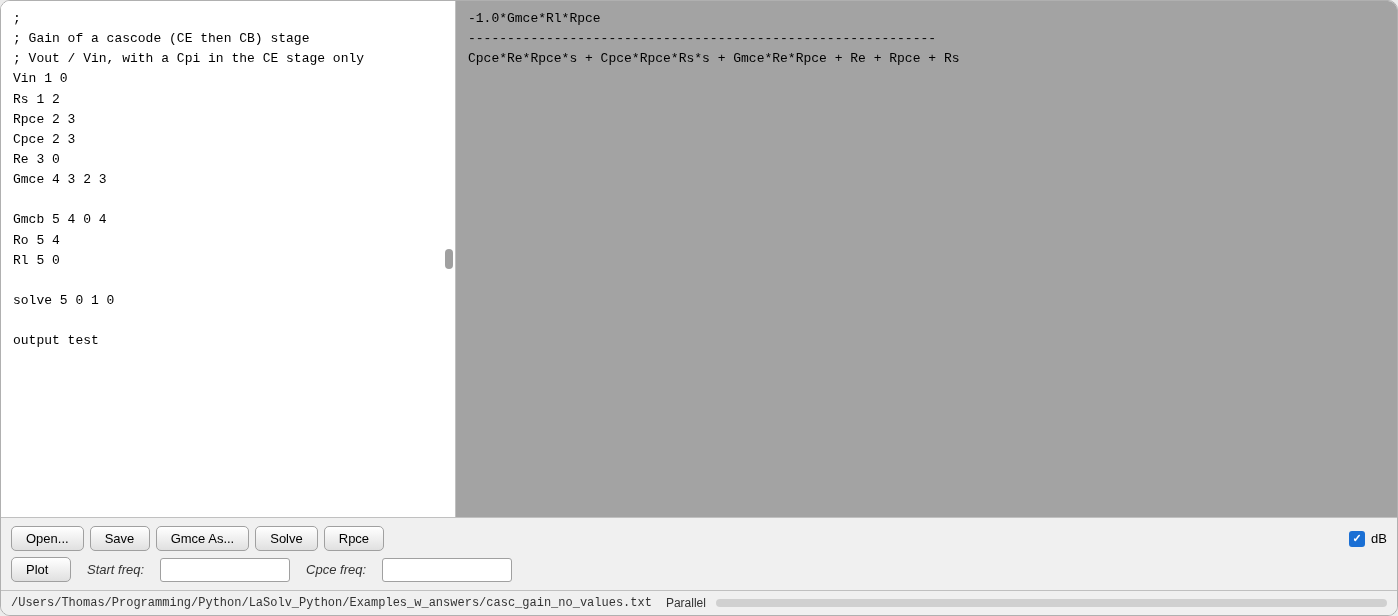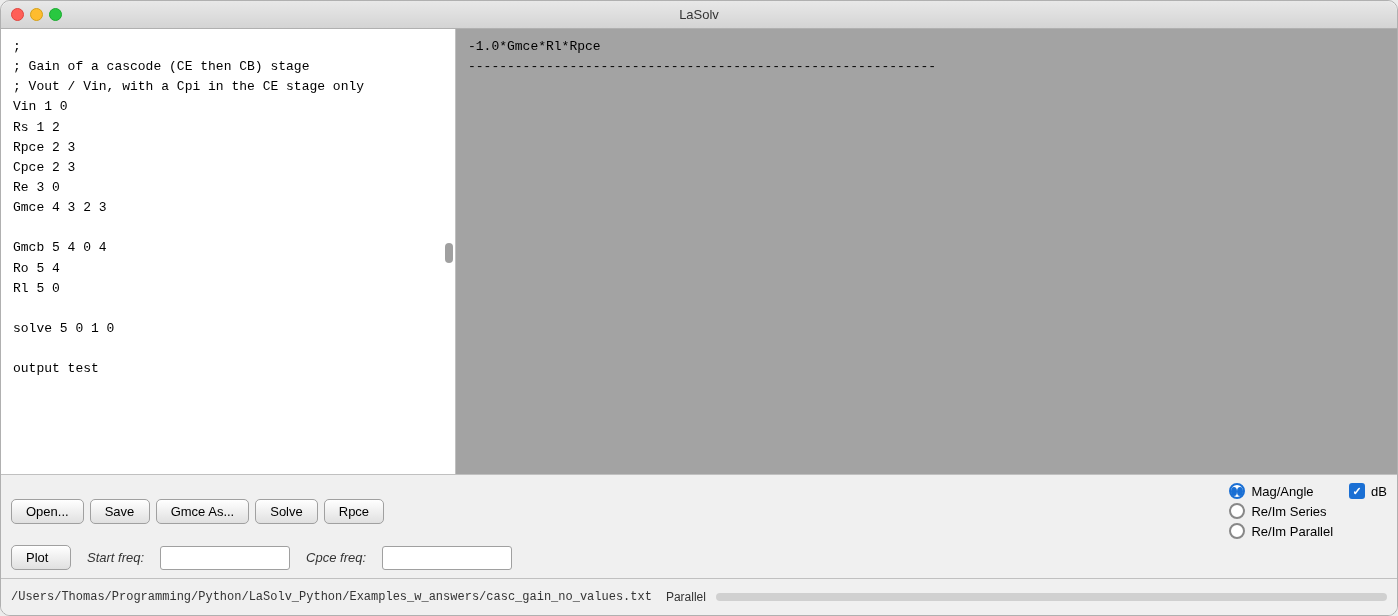--- a/index.html
+++ b/index.html
@@ -221,21 +221,21 @@
     .checkbox-check {
       color: white;
       font-size: 11px;
       font-weight: bold;
       line-height: 1;
     }
 
     .status-bar {
       background: #f0f0f0;
       border-top: 1px solid #c0c0c0;
-      padding: 11px 10px;
+      padding: 5px 10px;
       font-size: 12px;
       color: #333;
       font-family: "Courier New", Courier, monospace;
       display: flex;
       align-items: center;
       gap: 10px;
       flex-shrink: 0;
     }
 
     .progress-label {
@@ -279,28 +279,20 @@
       display: flex;
       align-items: flex-start;
       margin-left: auto;
     }
   </style>
 </head>
 <body>
 
 <div class="window">
 
-  <div class="title-bar">
-    <div class="traffic-lights">
-      <div class="traffic-light close"></div>
-      <div class="traffic-light minimize"></div>
-      <div class="traffic-light maximize"></div>
-    </div>
-    <span class="title-bar-text">LaSolv</span>
-  </div>
 
   <div class="main-content">
 
     <div class="editor-pane">
       <textarea class="editor-textarea" spellcheck="false" style="">;
 ; Gain of a cascode (CE then CB) stage
 ; Vout / Vin, with a Cpi in the CE stage only
 Vin 1 0
 Rs 1 2
 Rpce 2 3
@@ -314,50 +306,35 @@
 
 solve 5 0 1 0
 
 output test</textarea>
       <div class="scrollbar-handle"></div>
     </div>
 
     <div class="output-pane">
       <div class="output-line">-1.0*Gmce*Rl*Rpce</div>
       <div class="output-line">------------------------------------------------------------</div>
+      <div class="output-line">Cpce*Re*Rpce*s + Cpce*Rpce*Rs*s + Gmce*Re*Rpce + Re + Rpce + Rs</div>
     </div>
 
   </div>
 
   <div class="toolbar-wrapper">
 
     <div class="toolbar-row1">
       <button class="btn">Open...</button>
       <button class="btn">Save</button>
       <button class="btn">Gmce As...</button>
       <button class="btn">Solve</button>
       <button class="btn">Rpce</button>
 
       <div class="right-controls">
-        <div class="radio-checkbox-group">
-          <label class="radio-item">
-            <div class="radio-circle selected">
-                <div style="width: 9px; height: 9px; border-radius: 50%; background: rgb(26, 111, 212);"></div>
-              </div>
-            <span>Mag/Angle</span>
-          </label>
-          <label class="radio-item">
-            <div class="radio-circle"></div>
-            <span>Re/Im Series</span>
-          </label>
-          <label class="radio-item">
-            <div class="radio-circle"></div>
-            <span>Re/Im Parallel</span>
-          </label>
-        </div>
 
         <label class="db-checkbox">
           <div class="checkbox-box">
             <span class="checkbox-check">✓</span>
           </div>
           <span>dB</span>
         </label>
       </div>
     </div>
 

